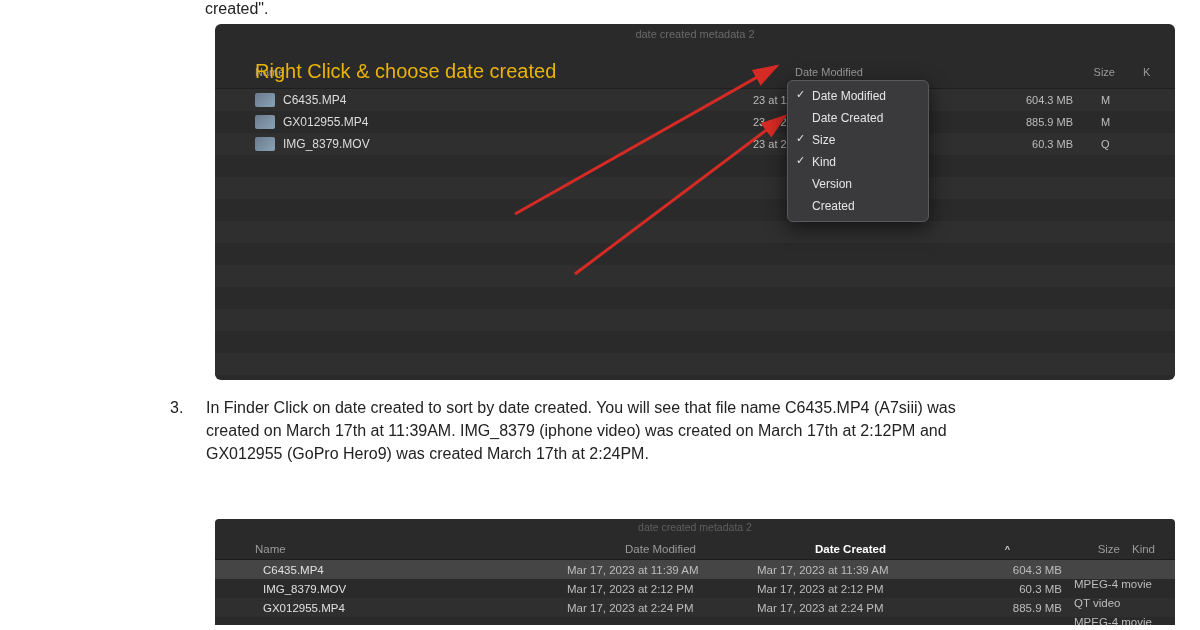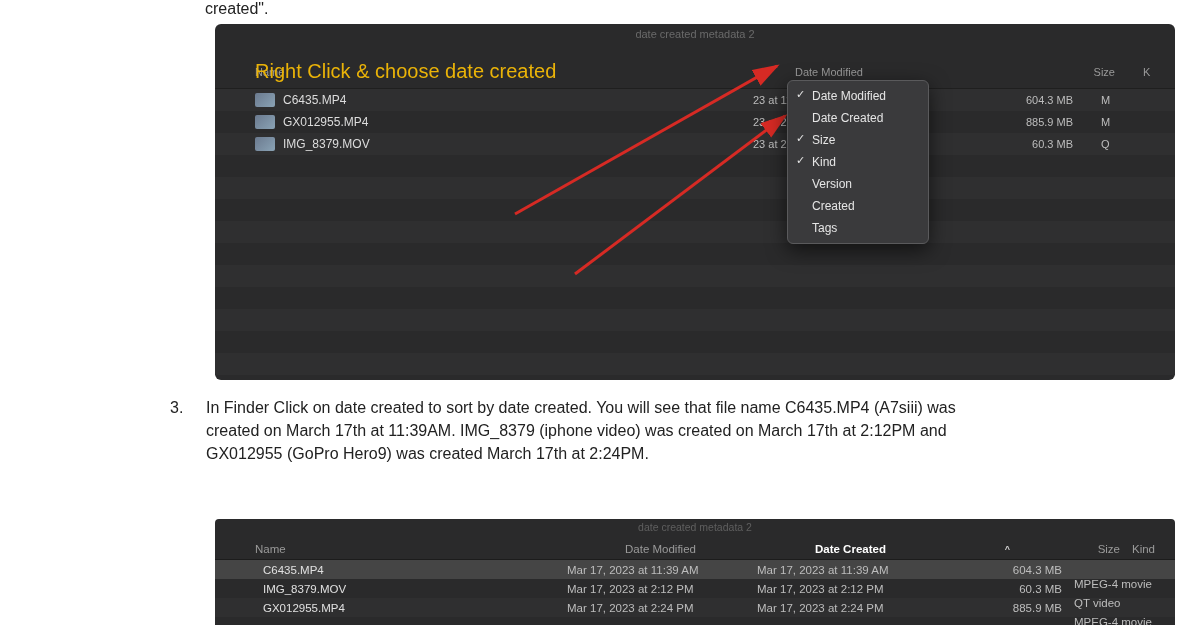--- a/index.html
+++ b/index.html
@@ -285,21 +285,20 @@
     <line x1="360" y1="250" x2="570" y2="92" stroke="#d62a24" stroke-width="3" marker-end="url(#ah)"></line>
   </svg>
 
   <div class="ctx-menu">
     <div class="ctx-item checked">Date Modified</div>
     <div class="ctx-item">Date Created</div>
     <div class="ctx-item checked">Size</div>
     <div class="ctx-item checked">Kind</div>
     <div class="ctx-item">Version</div>
     <div class="ctx-item">Created</div>
-    <div class="ctx-item">Tags</div>
   </div>
 </div>
 
 <div class="step3">
   <div class="num">3.</div>
   <div class="para">In Finder Click on date created to sort by date created. You will see that file name C6435.MP4 (A7siii)  was created on March 17th at 11:39AM. IMG_8379 (iphone video) was created on March 17th at 2:12PM and GX012955 (GoPro Hero9)  was created March 17th at 2:24PM.</div>
 </div>
 
 <div class="finder2">
   <div class="title2">date created metadata 2</div>

